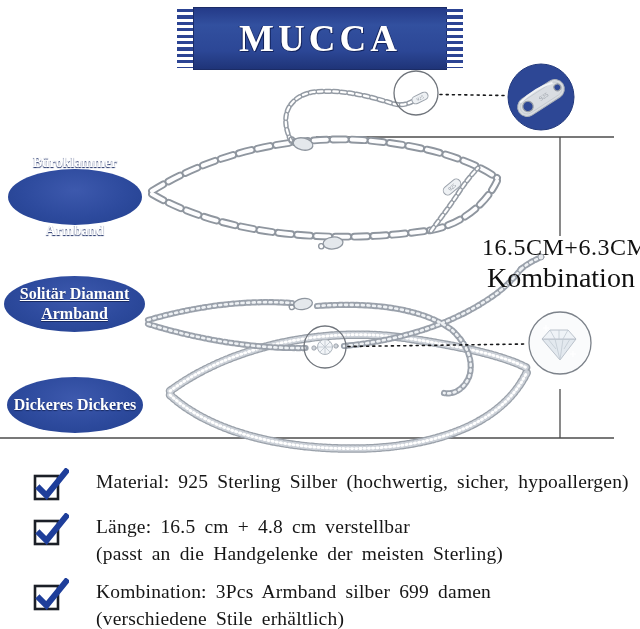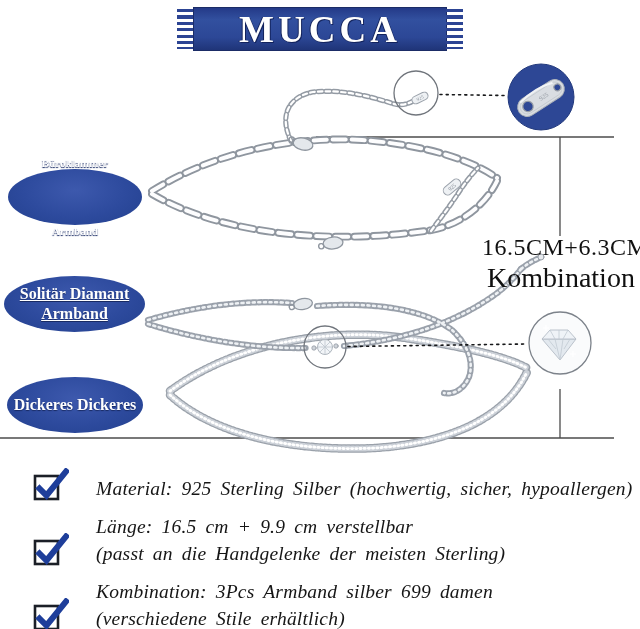--- a/index.html
+++ b/index.html
@@ -3,21 +3,21 @@
 <meta charset="utf-8">
 <style>
   html,body{margin:0;padding:0;background:#ffffff;}
   .stage{
     position:relative;width:640px;height:629px;background:#ffffff;overflow:hidden;
     font-family:"Liberation Serif","DejaVu Serif",serif;color:#141414;
   }
   .scene{position:absolute;left:0;top:0;}
 
   
-  .banner{position:absolute;left:177px;top:7px;width:286px;height:44px;}
+  .banner{position:absolute;left:177px;top:7px;width:286px;height:63px;}
   .teeth{position:absolute;top:2px;bottom:2px;width:17px;
     background:repeating-linear-gradient(to bottom,#2c4494 0 3.2px,rgba(0,0,0,0) 3.2px 6.4px);}
   .teeth-left{left:0;}
   .teeth-right{right:0;}
   .banner-body{
     position:absolute;left:16px;right:16px;top:0;bottom:0;
     background:linear-gradient(180deg,#243a88 0%,#32509f 28%,#2c4796 70%,#1f3478 100%);
     border:1px solid #1b2c66;
     display:flex;align-items:center;justify-content:center;
     color:#ffffff;font-weight:bold;font-size:37px;letter-spacing:4px;
@@ -25,31 +25,31 @@
   }
 
   
   .pill{
     position:absolute;border-radius:50%;
     background:radial-gradient(ellipse at 50% 38%,#3d59ad 0%,#2d4a9d 55%,#23408e 100%);
     color:#fff;font-weight:bold;text-align:center;
     display:flex;flex-direction:column;align-items:center;justify-content:center;
     line-height:20px;text-shadow:0 1px 1px #182a63;
   }
-  .pill-1{left:8px;top:169px;width:134px;height:56px;font-size:11px;gap:48px;}
+  .pill-1{left:8px;top:169px;width:134px;height:56px;font-size:14px;gap:48px;}
   .pill-2{left:4px;top:276px;width:141px;height:56px;font-size:16px;text-decoration:underline;}
   .pill-3{left:7px;top:377px;width:136px;height:56px;font-size:16px;}
 
   
   .measure-text{position:absolute;left:482px;top:233px;width:158px;text-align:center;color:#101010;}
   .measure-line1{font-size:24px;line-height:28px;letter-spacing:0.5px;}
   .measure-line2{font-size:28px;line-height:34px;}
 
   
-  .feature{position:absolute;left:33px;display:flex;align-items:flex-end;font-style:italic;}
+  .feature{position:absolute;left:33px;display:flex;align-items:flex-start;}
   .feature .txt{margin-left:27px;font-size:19.5px;line-height:27px;word-spacing:4px;letter-spacing:0.2px;color:#161616;}
   .f1{top:468px;}
   .f2{top:513px;}
   .f3{top:578px;}
   .check{flex:0 0 auto;}
 </style>
 </head>
 <body>
 
 <div class="stage">
@@ -196,21 +196,21 @@
       <div>Material: 925 Sterling Silber (hochwertig, sicher, hypoallergen)</div>
     </div>
   </div>
 
   <div class="feature f2">
     <svg class="check" width="36" height="34" viewBox="0 0 36 34">
       <rect x="2" y="8" width="23" height="23" fill="#ffffff" stroke="#1b1f27" stroke-width="2.6"></rect>
       <path d="M 6.5,20.5 L 13.5,27.5 L 33,3.5" fill="none" stroke="#1e3e9a" stroke-width="6" stroke-linecap="square"></path>
     </svg>
     <div class="txt">
-      <div>Länge: 16.5 cm + 9.9 cm verstellbar</div>
+      <div>Länge: 16.5 cm + 4.8 cm verstellbar</div>
       <div>(passt an die Handgelenke der meisten Sterling)</div>
     </div>
   </div>
 
   <div class="feature f3">
     <svg class="check" width="36" height="34" viewBox="0 0 36 34">
       <rect x="2" y="8" width="23" height="23" fill="#ffffff" stroke="#1b1f27" stroke-width="2.6"></rect>
       <path d="M 6.5,20.5 L 13.5,27.5 L 33,3.5" fill="none" stroke="#1e3e9a" stroke-width="6" stroke-linecap="square"></path>
     </svg>
     <div class="txt">

